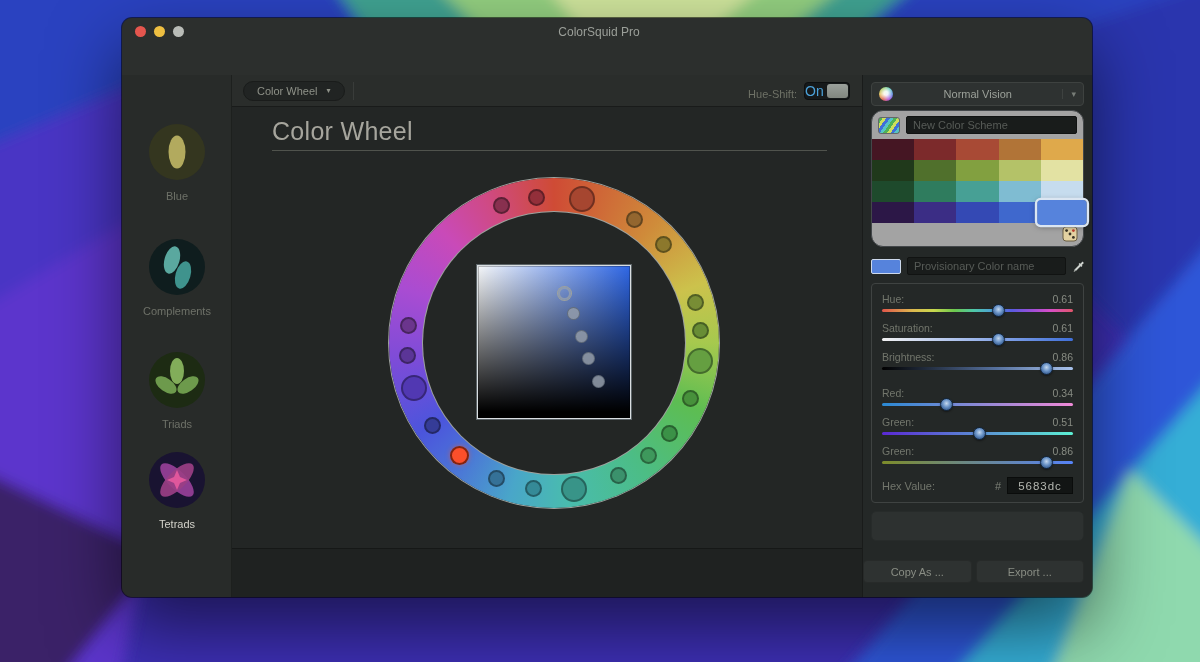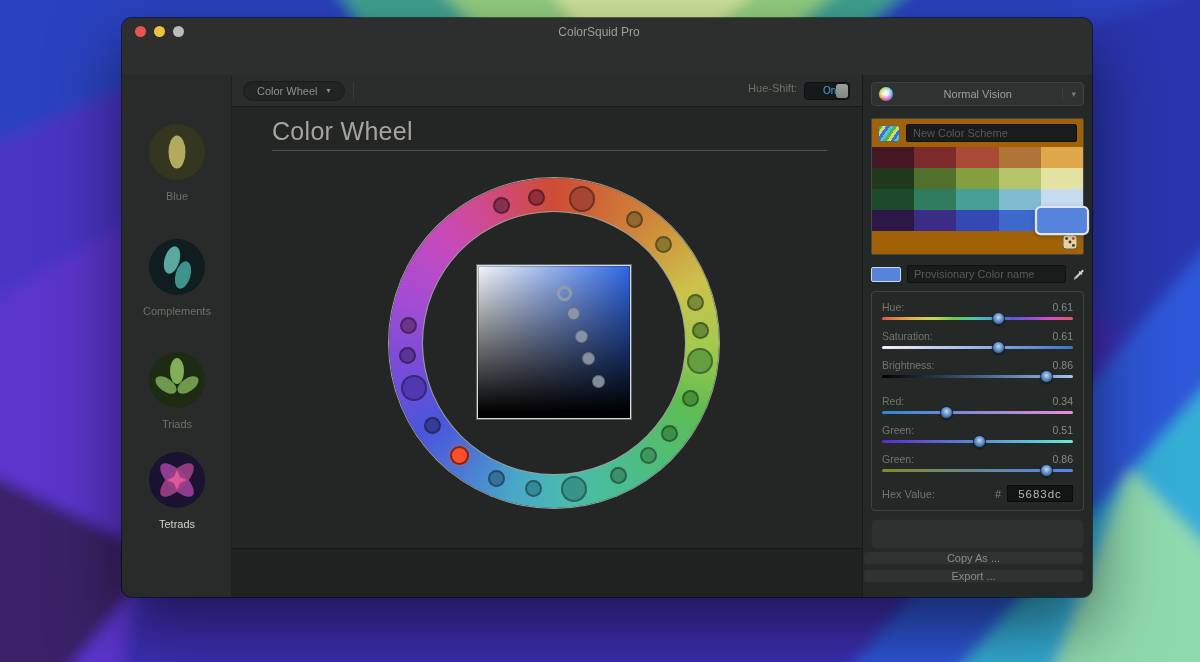--- a/index.html
+++ b/index.html
@@ -32,25 +32,25 @@
 
   
   .main { width:630px; flex:none; background:#232625; display:flex; flex-direction:column; }
   .mtoolbar { height:32px; background:#2a2d2b; border-bottom:1px solid #191b1a;
     display:flex; align-items:center; flex:none; }
   .pill { margin-left:11px; height:20px; border-radius:10px; background:#212423;
     border:1px solid #1a1c1b; color:#8e9188; font-size:11px; display:flex;
     align-items:center; gap:9px; padding:0 13px; }
   .pill .caret { font-size:8px; color:#8e9188; }
   .tsep { width:1px; height:18px; background:#393c3a; margin-left:8px; }
-  .hueshift { margin-left:auto; margin-right:12px; display:flex; align-items:flex-start; gap:7px; }
+  .hueshift { margin-left:auto; margin-right:12px; display:flex; align-items:flex-end; gap:7px; }
   .hslabel { font-size:11px; color:#6e7166; }
   .toggle { width:46px; height:18px; background:#16191a; border:1px solid #0d0f10;
     border-radius:4px; display:flex; align-items:center; }
-  .toggle .ontext { color:#4ba0d8; font-size:10px; margin-left:18px; }
+  .toggle .ontext { color:#4ba0d8; font-size:14px; margin-left:0; }
   .toggle .knob { margin-left:auto; margin-right:1px; width:21px; height:14px;
     border-radius:3px; background:linear-gradient(#9aa09b,#81867f); }
 
   .mcontent { flex:1; position:relative; }
   .mbottom { height:49px; background:#1f2221; border-top:1px solid #161817; flex:none; }
 
   .heading { position:absolute; left:40px; top:10px; font-size:25px; font-weight:400;
     color:#a6a59d; letter-spacing:.3px; }
   .heading-rule { position:absolute; left:40px; top:43px; width:555px; height:1px; background:#50534d; }
 
@@ -82,21 +82,21 @@
     position:relative; padding:0 8px; }
 
   .vsel { margin-top:7px; height:24px; background:#2e3231; border:1px solid #3e4240;
     border-radius:4px; display:flex; align-items:center; padding:0 7px; }
   .vicon { width:14px; height:14px; border-radius:50%;
     background:radial-gradient(circle at 50% 45%, rgba(255,255,255,.9) 0 2px, rgba(255,255,255,0) 7px),
       conic-gradient(from 210deg, #e06a5a,#e0c05a,#9cc85a,#5ac8b8,#5a8ce0,#b05ae0,#e06a5a); }
   .vtext { flex:1; text-align:center; font-size:11px; color:#9ba099; }
   .vcaret { font-size:9px; color:#787d77; border-left:1px solid #3e4240; padding-left:8px; }
 
-  .palcard { margin-top:12px; border:1px solid #43474a; border-radius:2px; background:#a16207; }
+  .palcard { margin-top:4px; border:1px solid #43474a; border-radius:12px; background:#a3a3a3; }
   .prow { display:flex; align-items:center; gap:6px; padding:5px 6px; }
   .stripes { width:22px; height:17px; border-radius:3px; border:1px solid #63676a; flex:none;
     background:repeating-linear-gradient(125deg, #4fb257 0 3px, #cede5c 3px 6px, #3f6fd8 6px 9px, #56c4c4 9px 12px); }
   .dkinput { height:18px; background:#191c1b; border:1px solid #111312; border-radius:2px;
     color:#b8bab2; font-size:11px; padding:0 6px; width:100%; outline:none;
     font-family:"Liberation Sans","DejaVu Sans",sans-serif; }
   .dkinput::placeholder { color:#575b57; }
   .pgrid { display:grid; grid-template-columns:repeat(5,1fr); }
   .pcell { height:21px; }
   .pcell.psel { outline:2px solid #dbe6f2; border-radius:3px; transform:scale(1.18);
@@ -115,21 +115,21 @@
   .sknob { position:absolute; top:-5px; width:13px; height:13px; border-radius:50%;
     background:radial-gradient(circle at 50% 40%, #c4d8ee 0%, #6c95c8 42%, #2f5488 85%);
     border:1px solid #12263e; box-shadow:0 1px 2px rgba(0,0,0,.45); }
   .hexrow { display:flex; align-items:center; margin-top:13px; font-size:11px; color:#72766c; }
   .hash { margin-left:auto; color:#7d8178; margin-right:6px; }
   .hexinput { width:66px; height:17px; background:#121514; border:1px solid #0a0c0b;
     color:#b4b7b0; font-size:11.5px; text-align:center; letter-spacing:1px; outline:none;
     font-family:"Liberation Sans","DejaVu Sans",sans-serif; }
 
   .emptybox { margin-top:8px; height:30px; background:#2d3130; border:1px solid #272b2a; border-radius:5px; }
-  .btnrow { position:absolute; left:0; right:8px; bottom:14px; display:flex; gap:4px;flex-direction:column; }
+  .btnrow { position:absolute; left:0; right:8px; bottom:14px; display:flex; gap:4px; }
   .rbtn { flex:1; height:23px; background:#2e3231; border:1px solid #272a29; border-radius:4px;
     color:#898d84; font-size:11px; font-family:"Liberation Sans","DejaVu Sans",sans-serif; }
 </style>
 </head>
 <body>
 
 <div class="wallpaper">
   <svg width="1200" height="662" viewBox="0 0 1200 662" preserveAspectRatio="none">
     <defs>
         <filter id="wblur" x="-10%" y="-10%" width="120%" height="120%">

